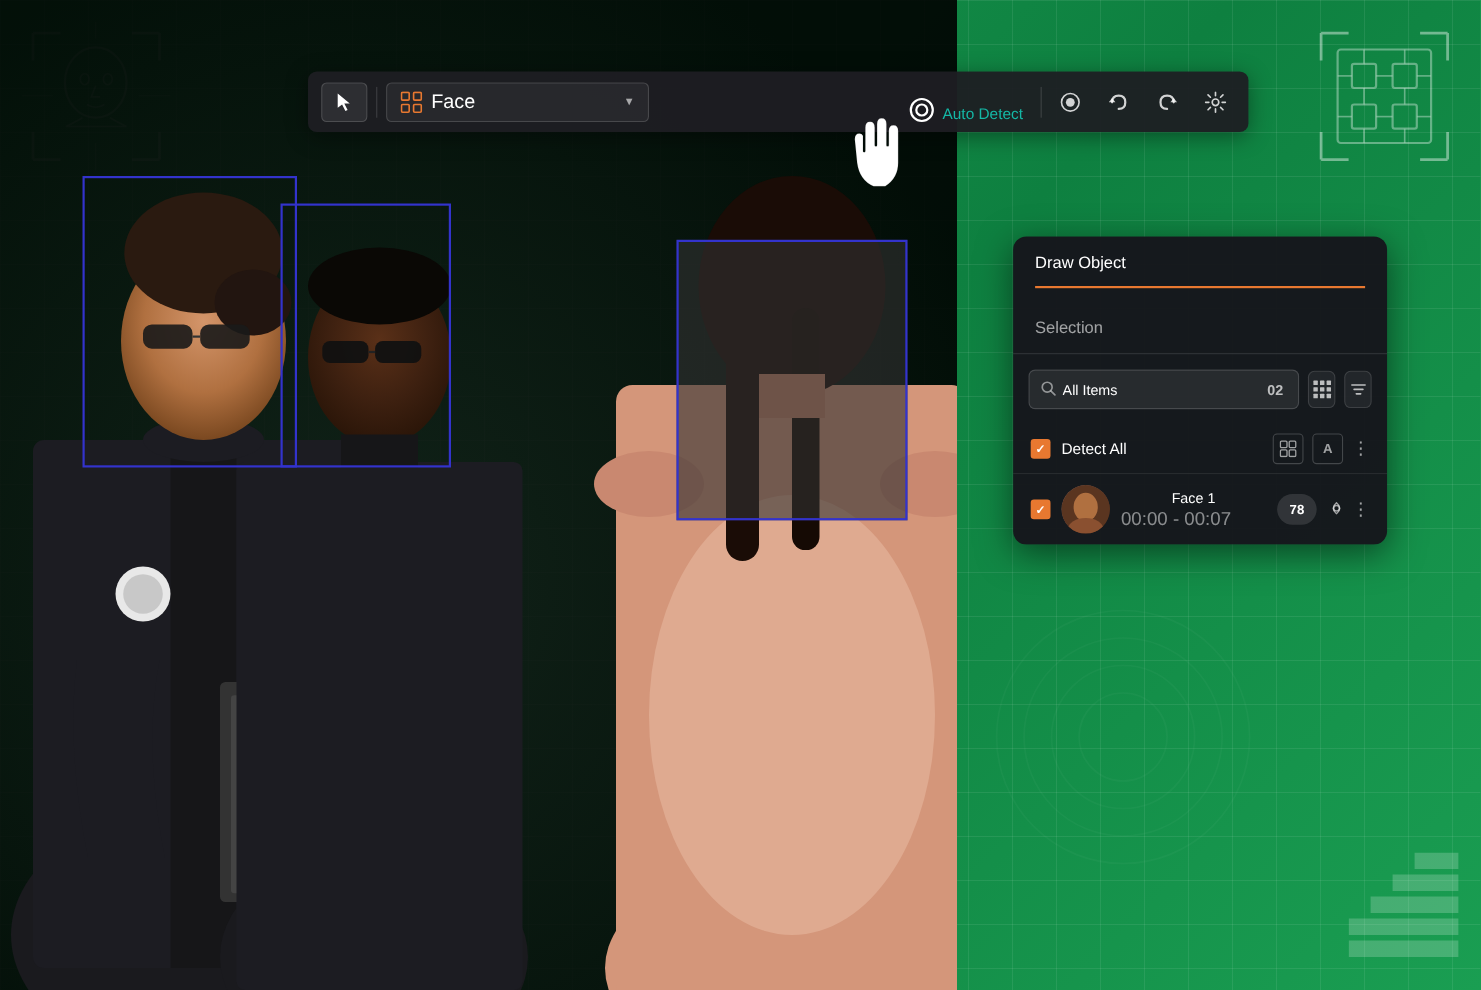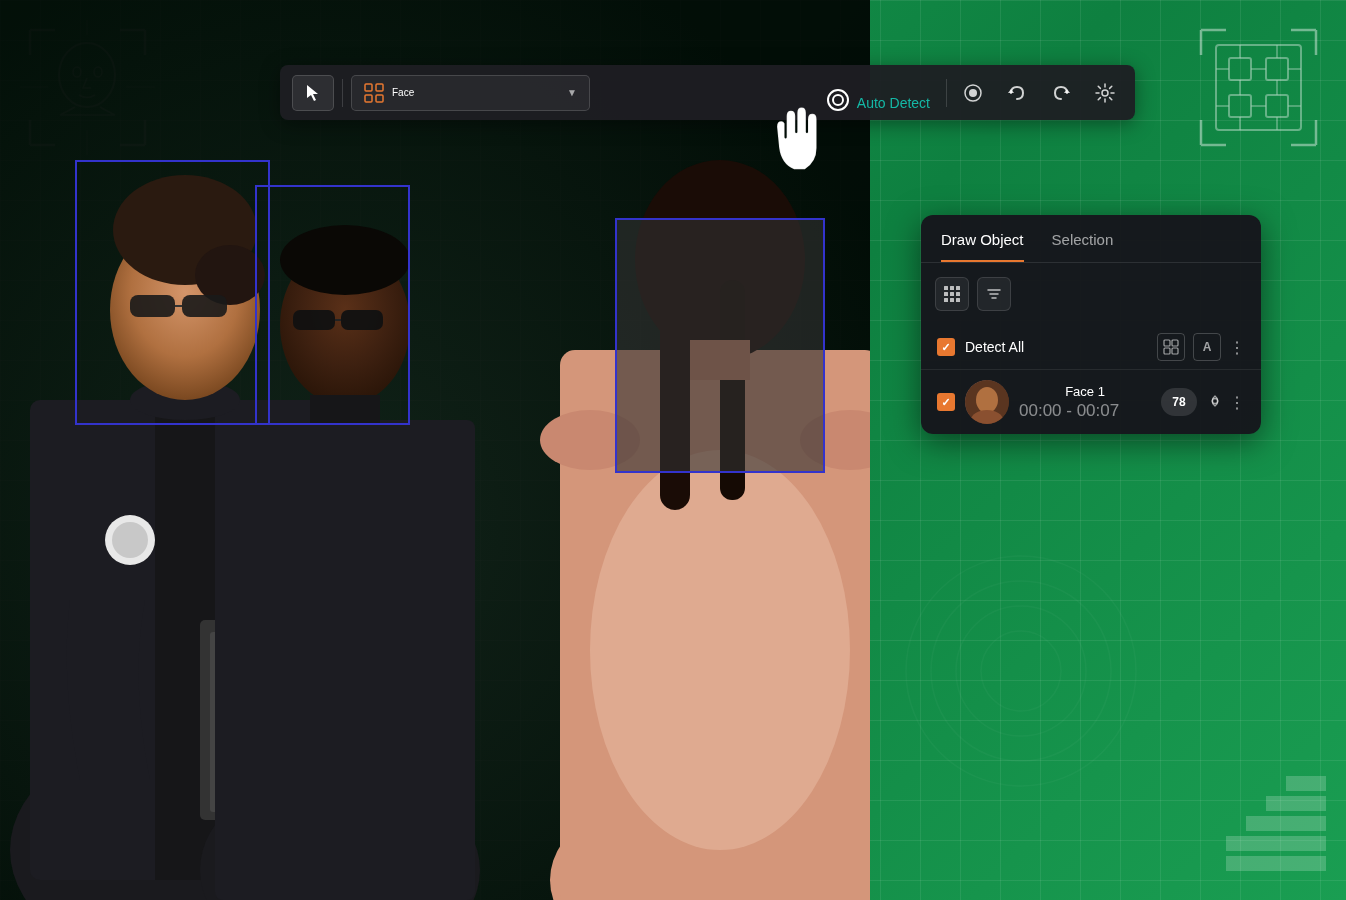--- a/index.html
+++ b/index.html
@@ -153,21 +153,21 @@
       max-width: 260px;
     }
 
     .face-icon-orange {
       color: #e87830;
       font-size: 16px;
     }
 
     .face-selector-label {
       color: #ffffff;
-      font-size: 10px;
+      font-size: 18px;
       flex: 1;
     }
 
     .dropdown-arrow {
       color: rgba(255,255,255,0.6);
       font-size: 10px;
     }
 
     .toolbar-spacer {
       flex: 1;
@@ -240,20 +240,21 @@
       box-shadow: 0 8px 32px rgba(0,0,0,0.5);
       overflow: hidden;
     }
 
     
     .panel-tabs {
       display: flex;
       padding: 16px 20px 0;
       gap: 28px;
       border-bottom: 1px solid rgba(255,255,255,0.1);
+      flex-direction: column;
     }
 
     .panel-tab {
       color: rgba(255,255,255,0.6);
       font-size: 15px;
       font-weight: 500;
       padding-bottom: 12px;
       cursor: pointer;
       border-bottom: 2px solid transparent;
     }
@@ -709,20 +710,30 @@
 </div>
 
 <div class="panel">
 
   <div class="panel-tabs">
     <div class="panel-tab active">Draw Object</div>
     <div class="panel-tab">Selection</div>
   </div>
 
   <div class="panel-search-row">
+    <div class="search-box">
+      <span class="search-icon">
+        <svg width="14" height="14" viewBox="0 0 14 14">
+          <circle cx="6" cy="6" r="4.5" fill="none" stroke="rgba(255,255,255,0.5)" stroke-width="1.5"></circle>
+          <line x1="9.5" y1="9.5" x2="13" y2="13" stroke="rgba(255,255,255,0.5)" stroke-width="1.5" stroke-linecap="round"></line>
+        </svg>
+      </span>
+      <input class="search-input" type="text" value="All Items" style="">
+      <span class="search-badge">02</span>
+    </div>
 
     <div class="panel-icon-btn">
       <div class="grid-icon-dots">
         <div class="grid-dot"></div>
           <div class="grid-dot"></div>
           <div class="grid-dot"></div>
         <div class="grid-dot"></div>
           <div class="grid-dot"></div>
           <div class="grid-dot"></div>
         <div class="grid-dot"></div>

